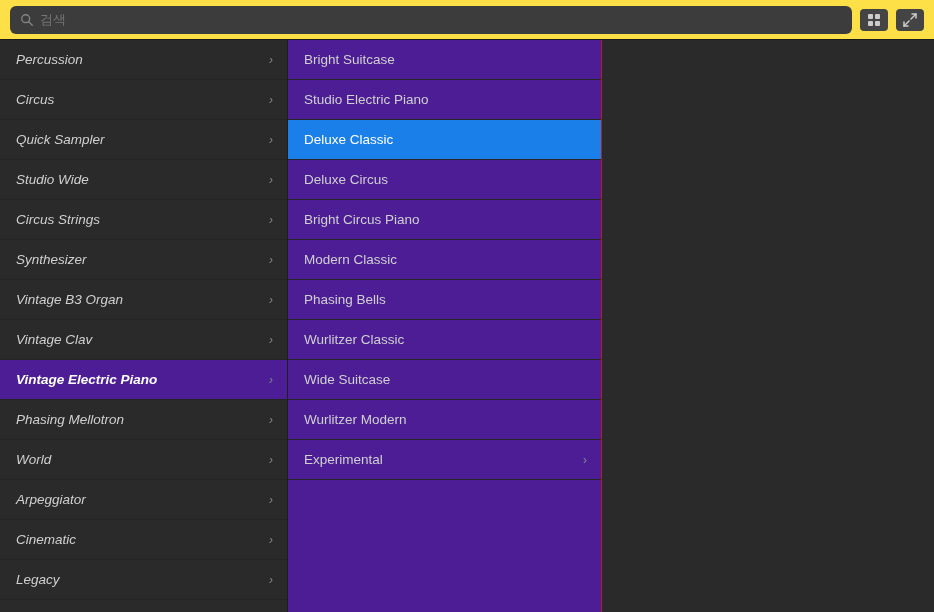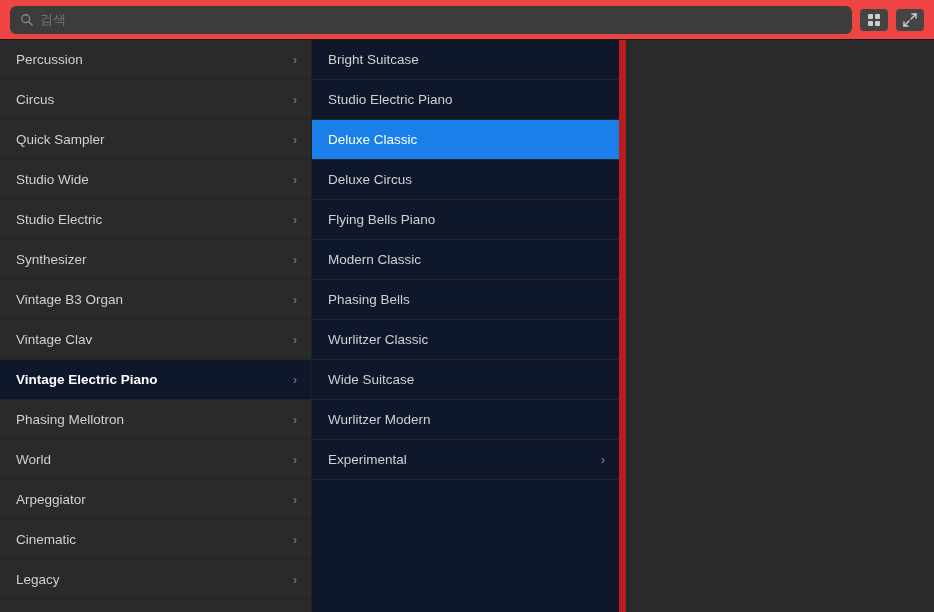--- a/index.html
+++ b/index.html
@@ -23,21 +23,21 @@
       background: #2a2a2a;
       display: flex;
       flex-direction: column;
     }
 
     
     .search-bar {
       display: flex;
       align-items: center;
       padding: 6px 10px;
-      background: #ef4444;
+      background: #fde047;
       border-bottom: 1px solid #1a1a1a;
       gap: 8px;
       height: 40px;
     }
 
     .search-input-wrapper {
       display: flex;
       align-items: center;
       flex: 1;
       background: #3c3c3c;
@@ -89,25 +89,26 @@
 
     
     .main-content {
       display: flex;
       flex: 1;
       overflow: hidden;
     }
 
     
     .left-panel {
-      width: 312px;
+      width: 288px;
       background: #2a2a2a;
       border-right: 1px solid #1e1e1e;
       overflow-y: auto;
       flex-shrink: 0;
+      font-style: italic;
     }
 
     .left-panel::-webkit-scrollbar {
       width: 6px;
     }
 
     .left-panel::-webkit-scrollbar-thumb {
       background: #555;
       border-radius: 3px;
     }
@@ -116,21 +117,21 @@
       display: flex;
       align-items: center;
       justify-content: space-between;
       padding: 0 14px 0 16px;
       height: 40px;
       cursor: pointer;
       border-bottom: 1px solid #242424;
     }
 
     .menu-item.active {
-      background: #0f172a;
+      background: #4c1d95;
       justify-content: space-between;
     }
 
     .menu-item-label {
       font-size: 13.5px;
       color: #d0d0d0;
     }
 
     .menu-item.active .menu-item-label {
       font-weight: 600;
@@ -138,22 +139,22 @@
     }
 
     .chevron-right {
       font-size: 12px;
       color: #888;
     }
 
     
     .middle-panel {
       width: 314px;
-      background: #0f172a;
-      border-right: 7px solid #b91c1c;
+      background: #4c1d95;
+      border-right: 1px solid #b91c1c;
       overflow-y: auto;
       flex-shrink: 0;
       text-align: center;
     }
 
     .middle-panel::-webkit-scrollbar {
       width: 6px;
     }
 
     .middle-panel::-webkit-scrollbar-thumb {
@@ -237,21 +238,21 @@
         </div>
         <div class="menu-item">
           <span class="menu-item-label">Quick Sampler</span>
           <span class="chevron-right">›</span>
         </div>
         <div class="menu-item">
           <span class="menu-item-label">Studio Wide</span>
           <span class="chevron-right">›</span>
         </div>
         <div class="menu-item">
-          <span class="menu-item-label">Studio Electric</span>
+          <span class="menu-item-label">Circus Strings</span>
           <span class="chevron-right">›</span>
         </div>
         <div class="menu-item">
           <span class="menu-item-label">Synthesizer</span>
           <span class="chevron-right">›</span>
         </div>
         <div class="menu-item">
           <span class="menu-item-label">Vintage B3 Organ</span>
           <span class="chevron-right">›</span>
         </div>
@@ -292,21 +293,21 @@
         <div class="sub-menu-item">
           <span class="sub-menu-label">Studio Electric Piano</span>
         </div>
         <div class="sub-menu-item selected">
           <span class="sub-menu-label">Deluxe Classic</span>
         </div>
         <div class="sub-menu-item">
           <span class="sub-menu-label">Deluxe Circus</span>
         </div>
         <div class="sub-menu-item">
-          <span class="sub-menu-label">Flying Bells Piano</span>
+          <span class="sub-menu-label">Bright Circus Piano</span>
         </div>
         <div class="sub-menu-item">
           <span class="sub-menu-label">Modern Classic</span>
         </div>
         <div class="sub-menu-item">
           <span class="sub-menu-label">Phasing Bells</span>
         </div>
         <div class="sub-menu-item">
           <span class="sub-menu-label">Wurlitzer Classic</span>
         </div>

